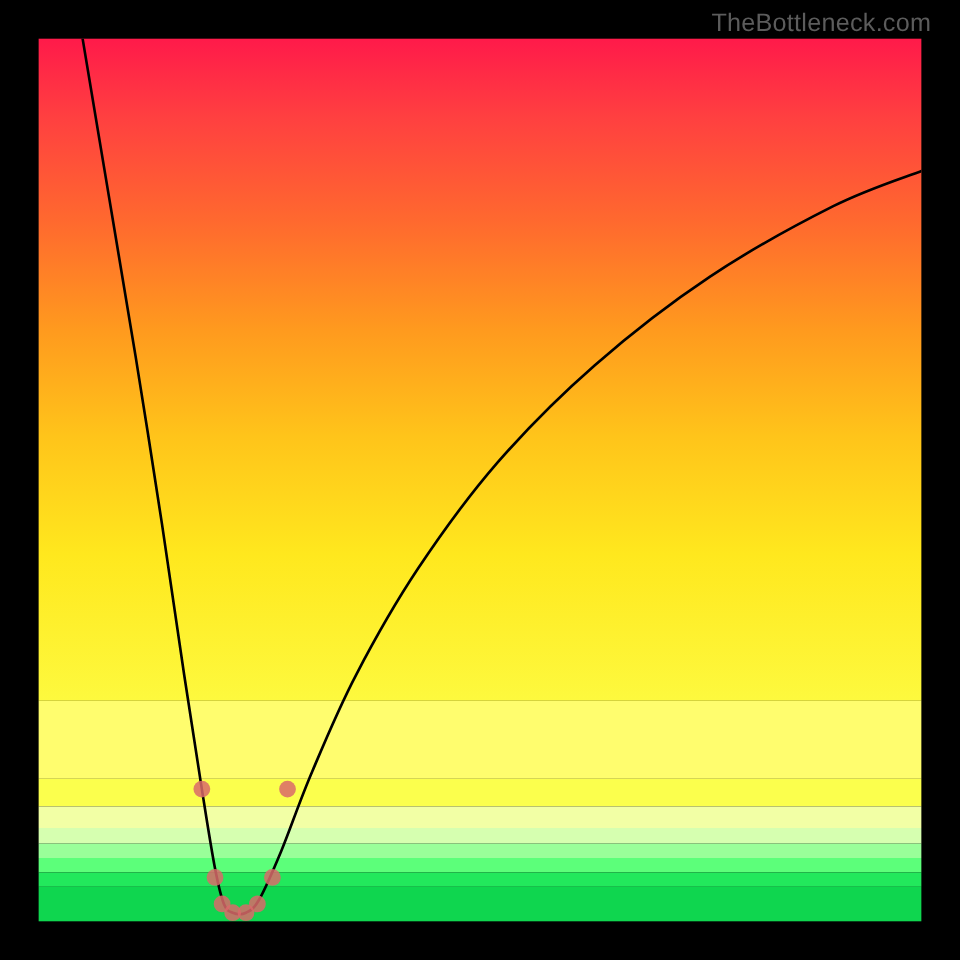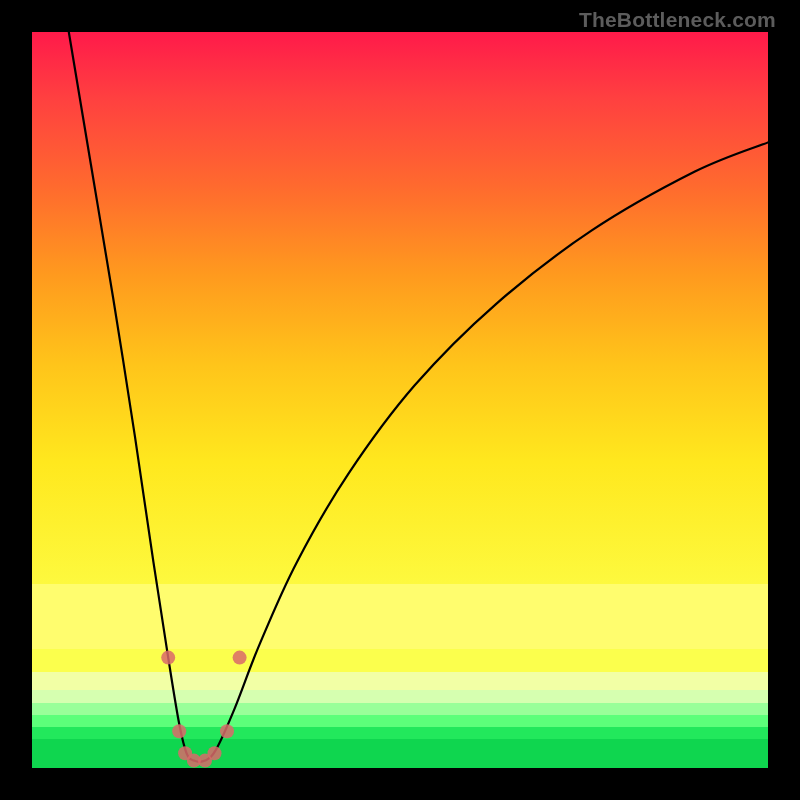--- a/index.html
+++ b/index.html
@@ -112,21 +112,21 @@
     left: 0;
     width: 100%;
     height: 100%;
   }
   .watermark {
     position: absolute;
     top: 8px;
     right: 24px;
     color: #5c5c5c;
     font-size: 21px;
-    font-weight: 700;
+    font-weight: 400;
     letter-spacing: 0.2px;
   }
 </style>
 </head>
 <body>
 
 <div class="frame">
 
   <div class="watermark">TheBottleneck.com</div>
 

